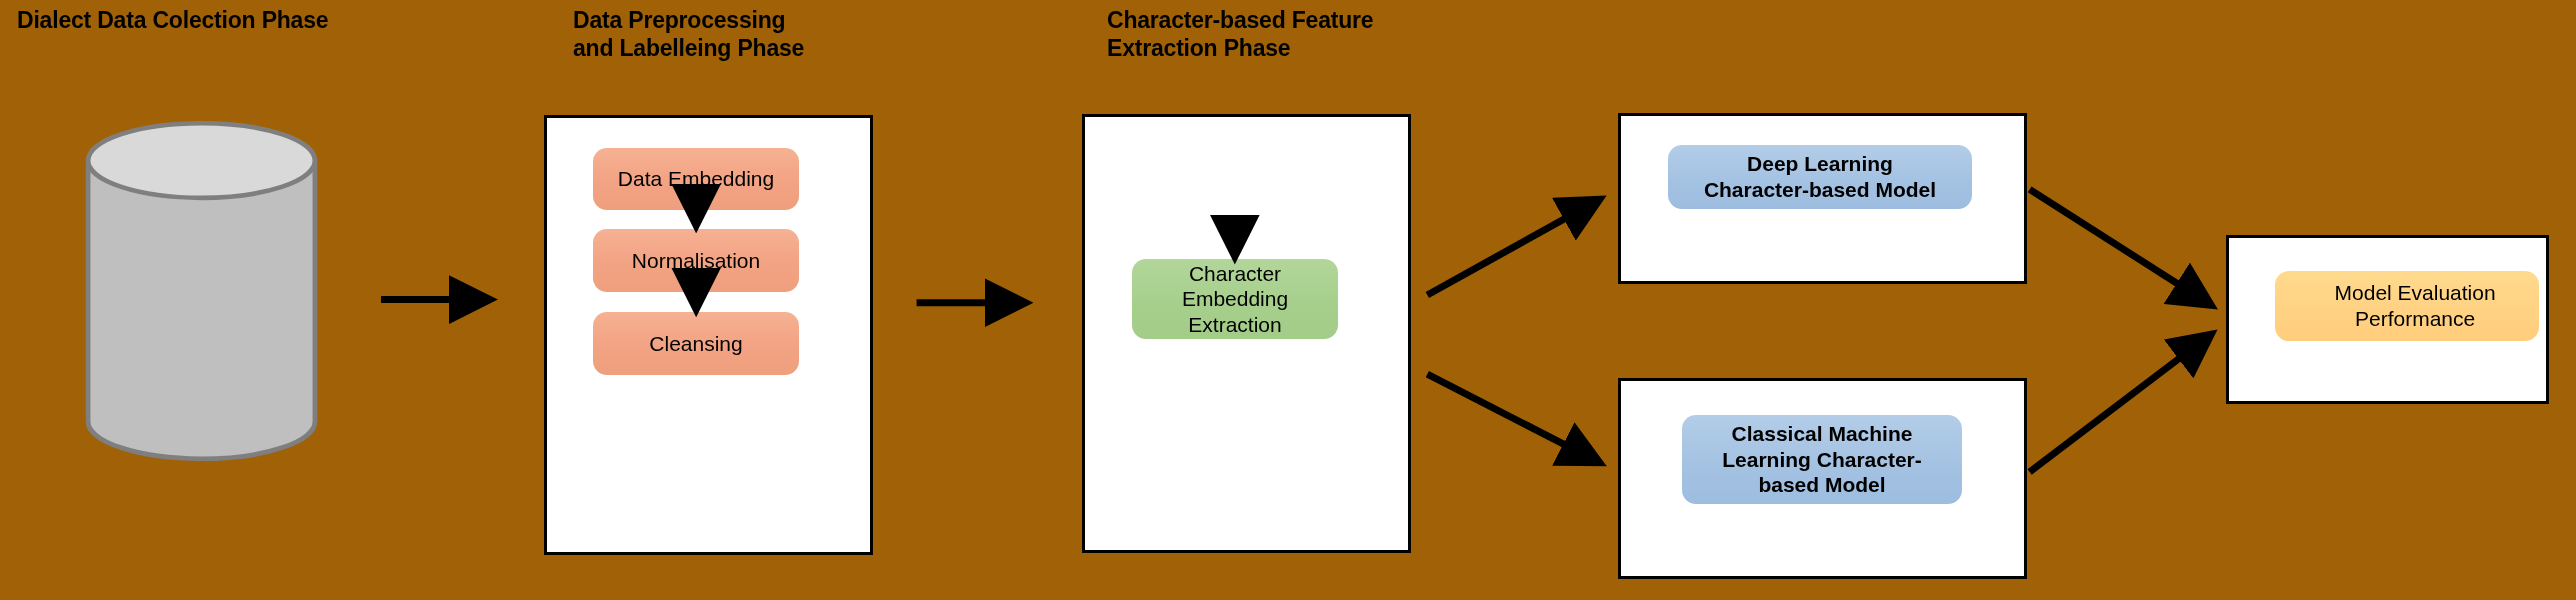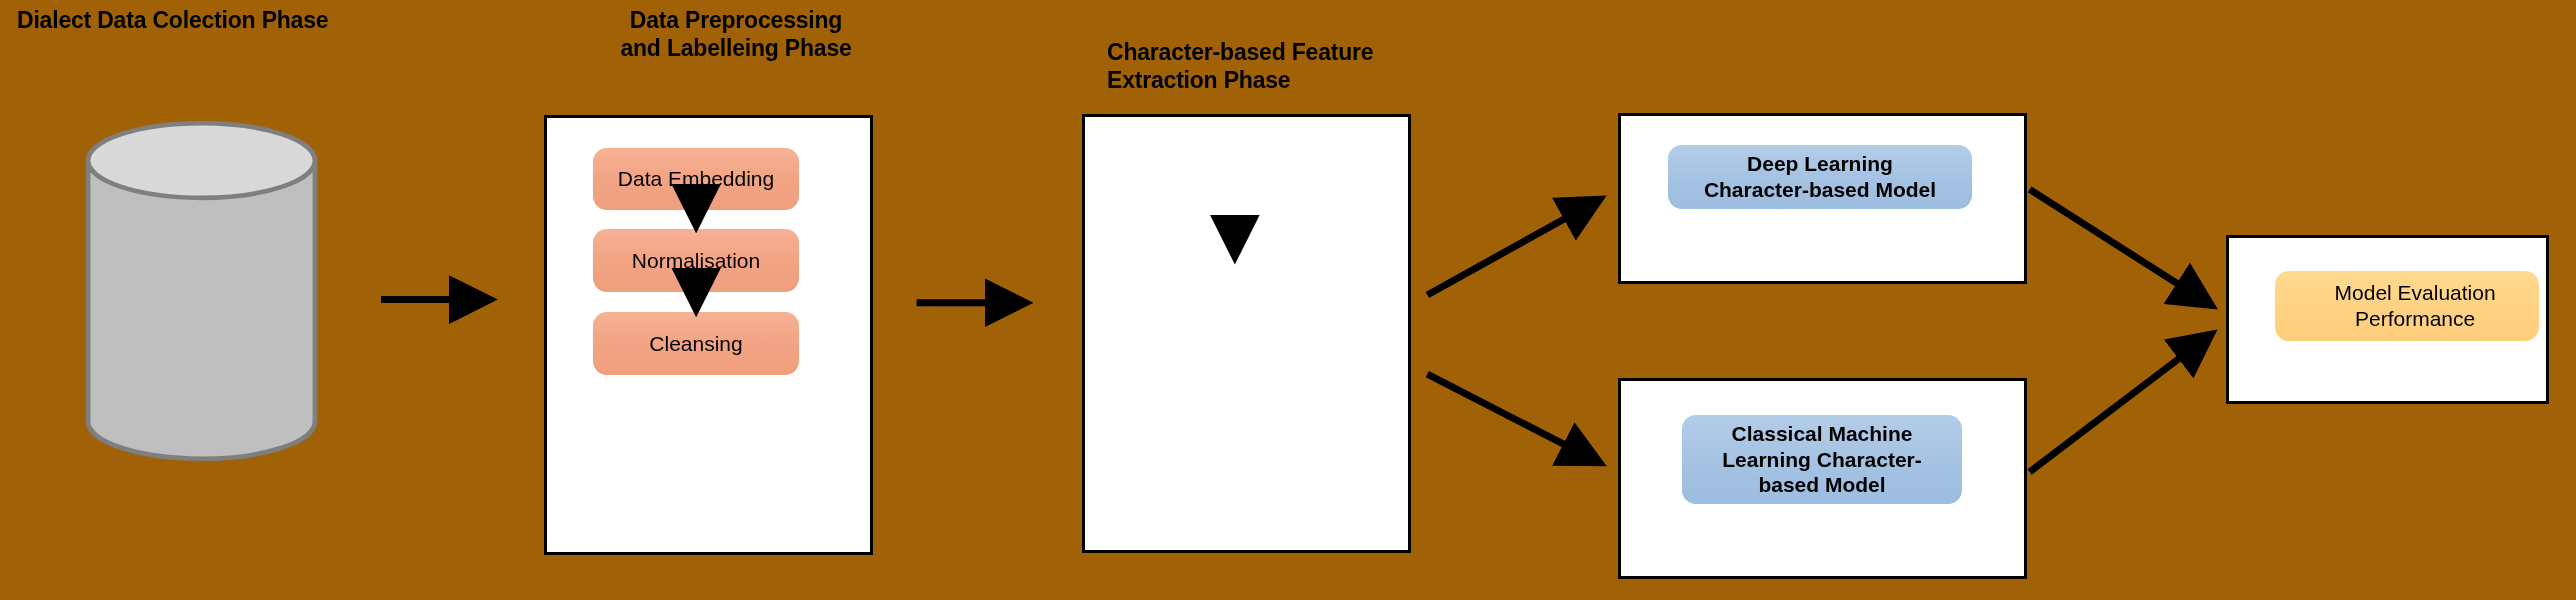--- a/index.html
+++ b/index.html
@@ -20,22 +20,22 @@
   .phase-title {
     position: absolute;
     font-weight: bold;
     color: #000000;
     font-size: 23px;
     line-height: 1.22;
     letter-spacing: -0.2px;
     white-space: pre-line;
   }
   #title-1 { left: 17px;   top: 6.2px;  width: 497px; text-align: left; }
-  #title-2 { left: 573px;  top: 6.2px;  width: 326px; text-align: center; }
-  #title-3 { left: 1107px; top: 6.2px;  width: 334px; text-align: left; margin-top: 32px; }
+  #title-2 { left: 573px;  top: 6.2px;  width: 326px; text-align: left; }
+  #title-3 { left: 1107px; top: 6.2px;  width: 334px; text-align: left; }
 
   
   .container-box {
     position: absolute;
     border: 3.1px solid #000000;
     background: #ffffff;
     box-sizing: border-box;
   }
   #phase2-box { left: 544px;  top: 115px; width: 329px; height: 440px; }
   #phase3-box { left: 1082px; top: 114px; width: 329px; height: 439px; }
@@ -133,20 +133,23 @@
   <div class="container-box" id="ml-box"></div>
   <div class="container-box" id="eval-box"></div>
 
   <div class="node salmon" id="n-cleansing">Data Embedding</div>
 
   <div class="node salmon" id="n-normal">Normalisation</div>
 
   <div class="node salmon" id="n-label">Cleansing</div>
 
 
+  <div class="node green" id="n-embed">Character
+Embedding
+Extraction</div>
 
   <div class="node blue" id="n-dl">Deep Learning
 Character-based Model</div>
 
   <div class="node blue" id="n-ml">Classical Machine
 Learning Character-
 based Model</div>
 
   <div class="node amber" id="n-eval">Model Evaluation
 Performance</div>

